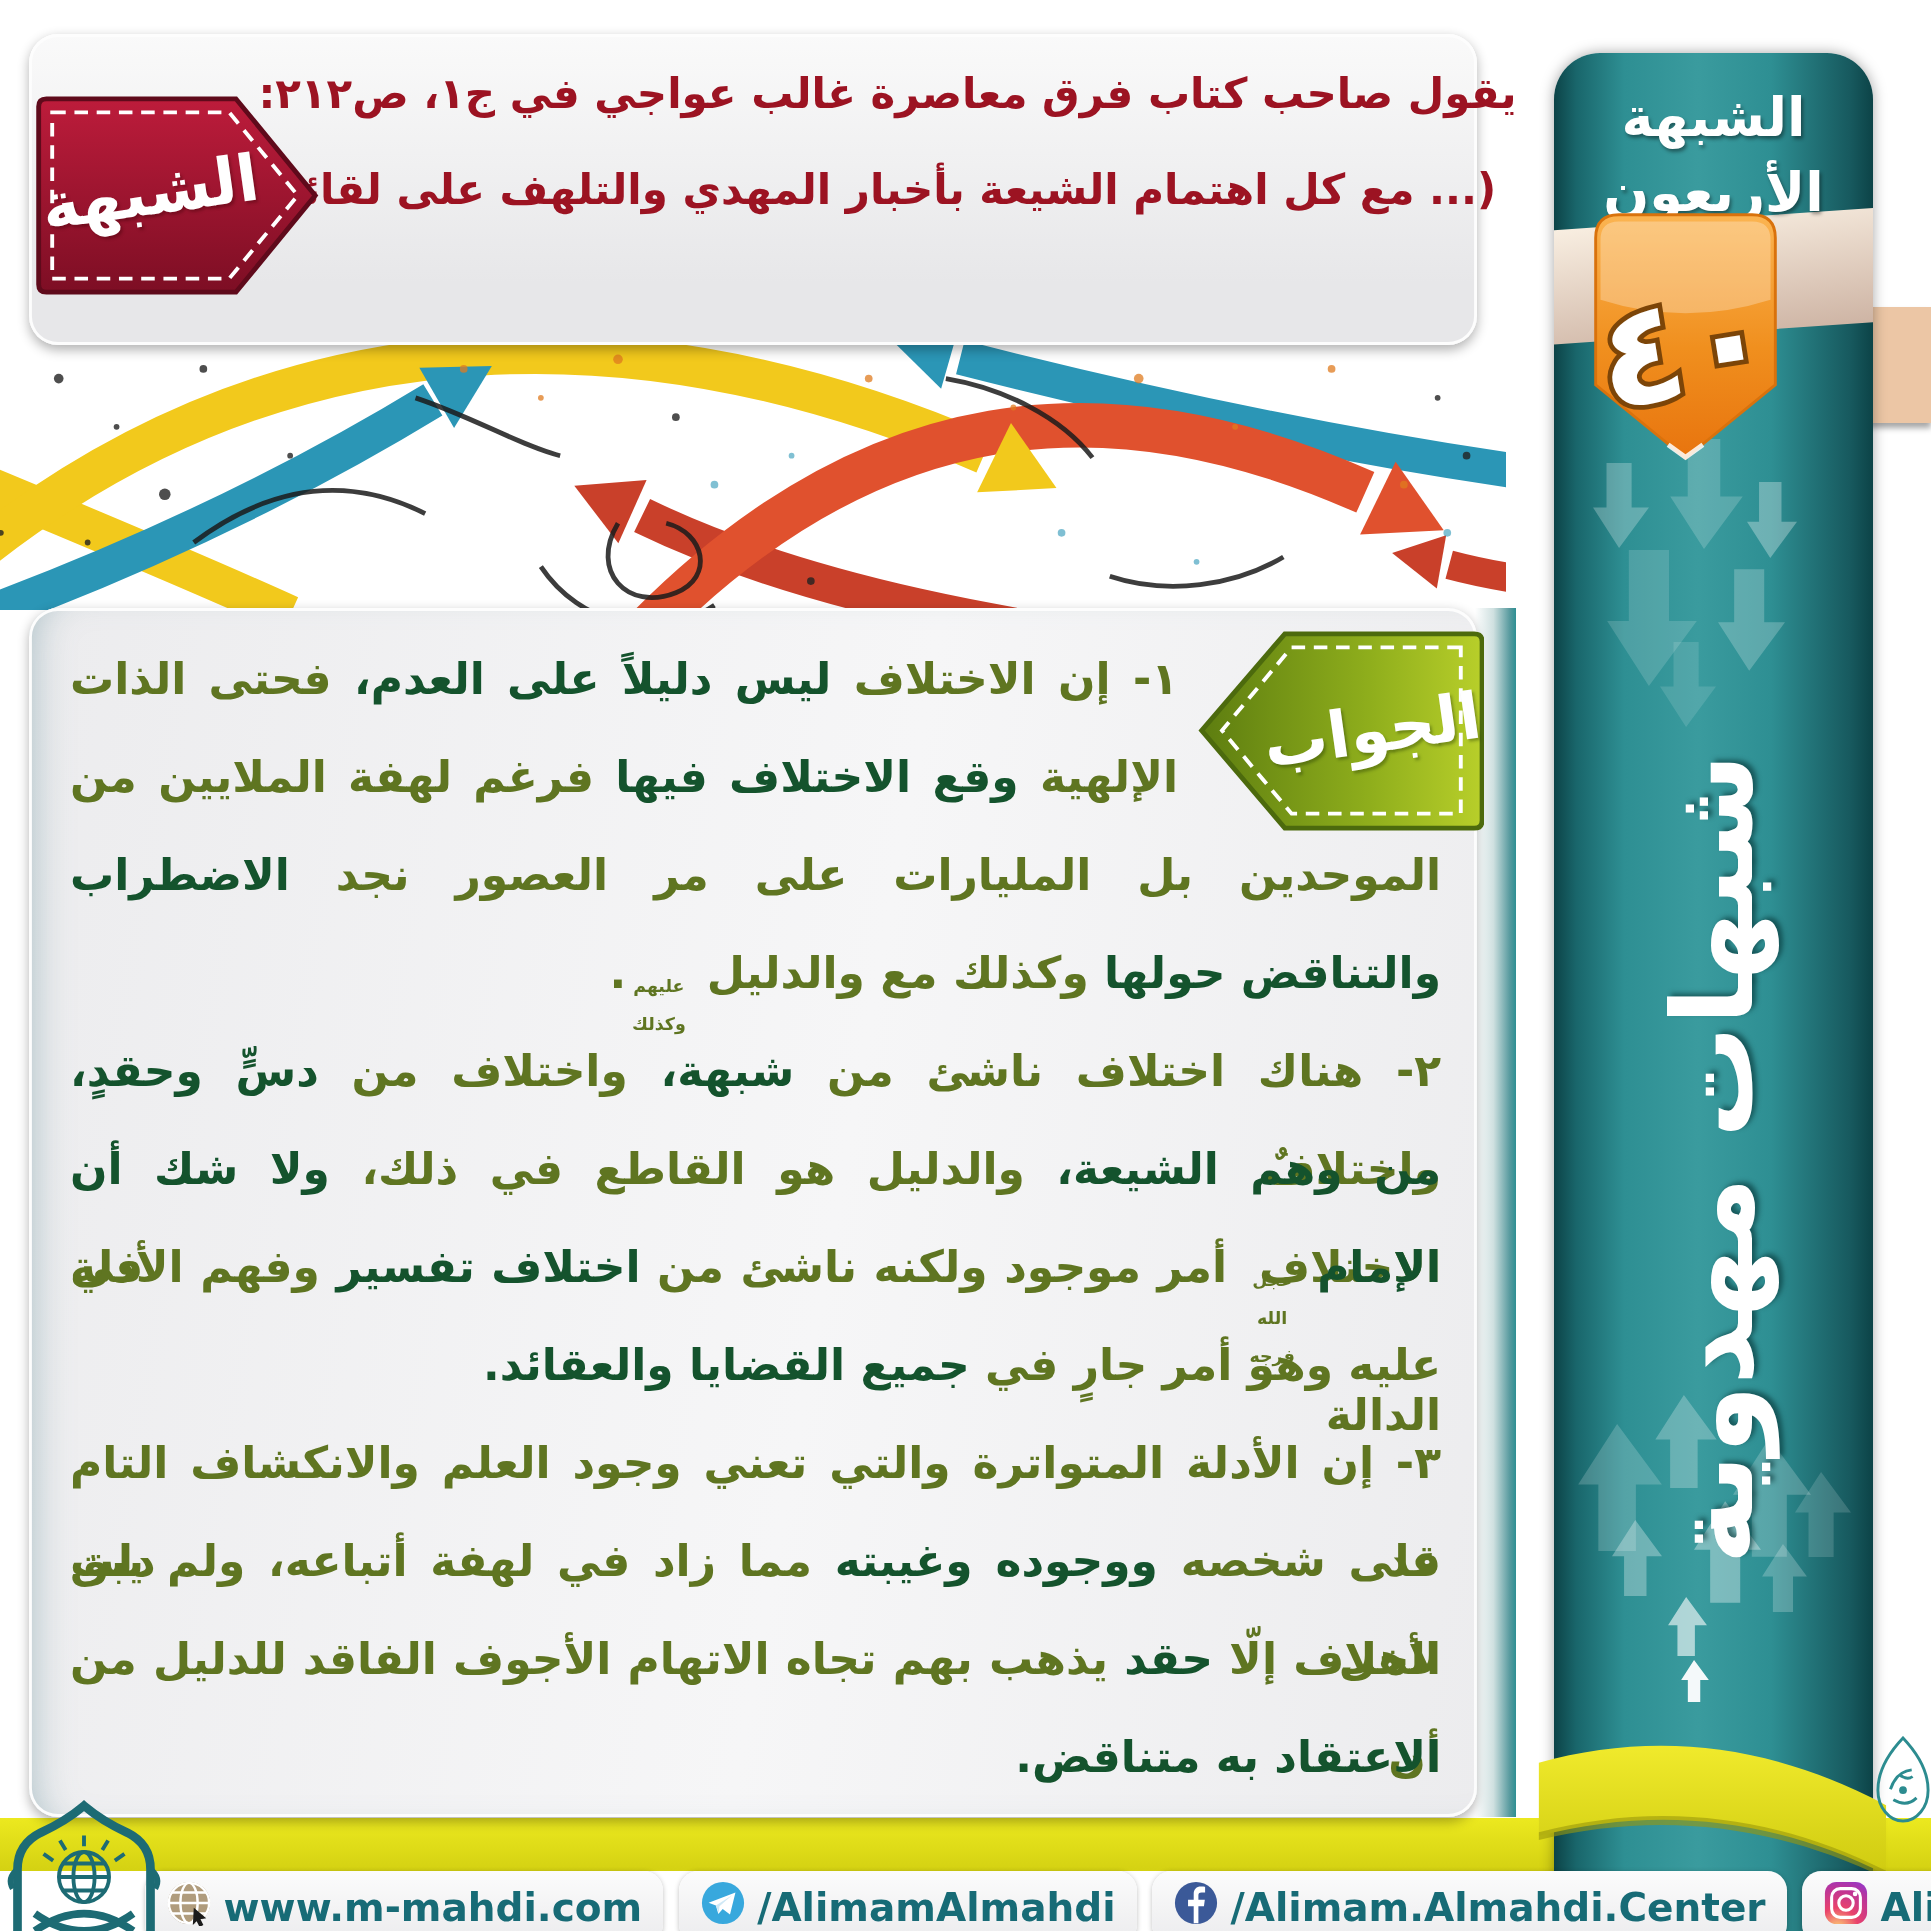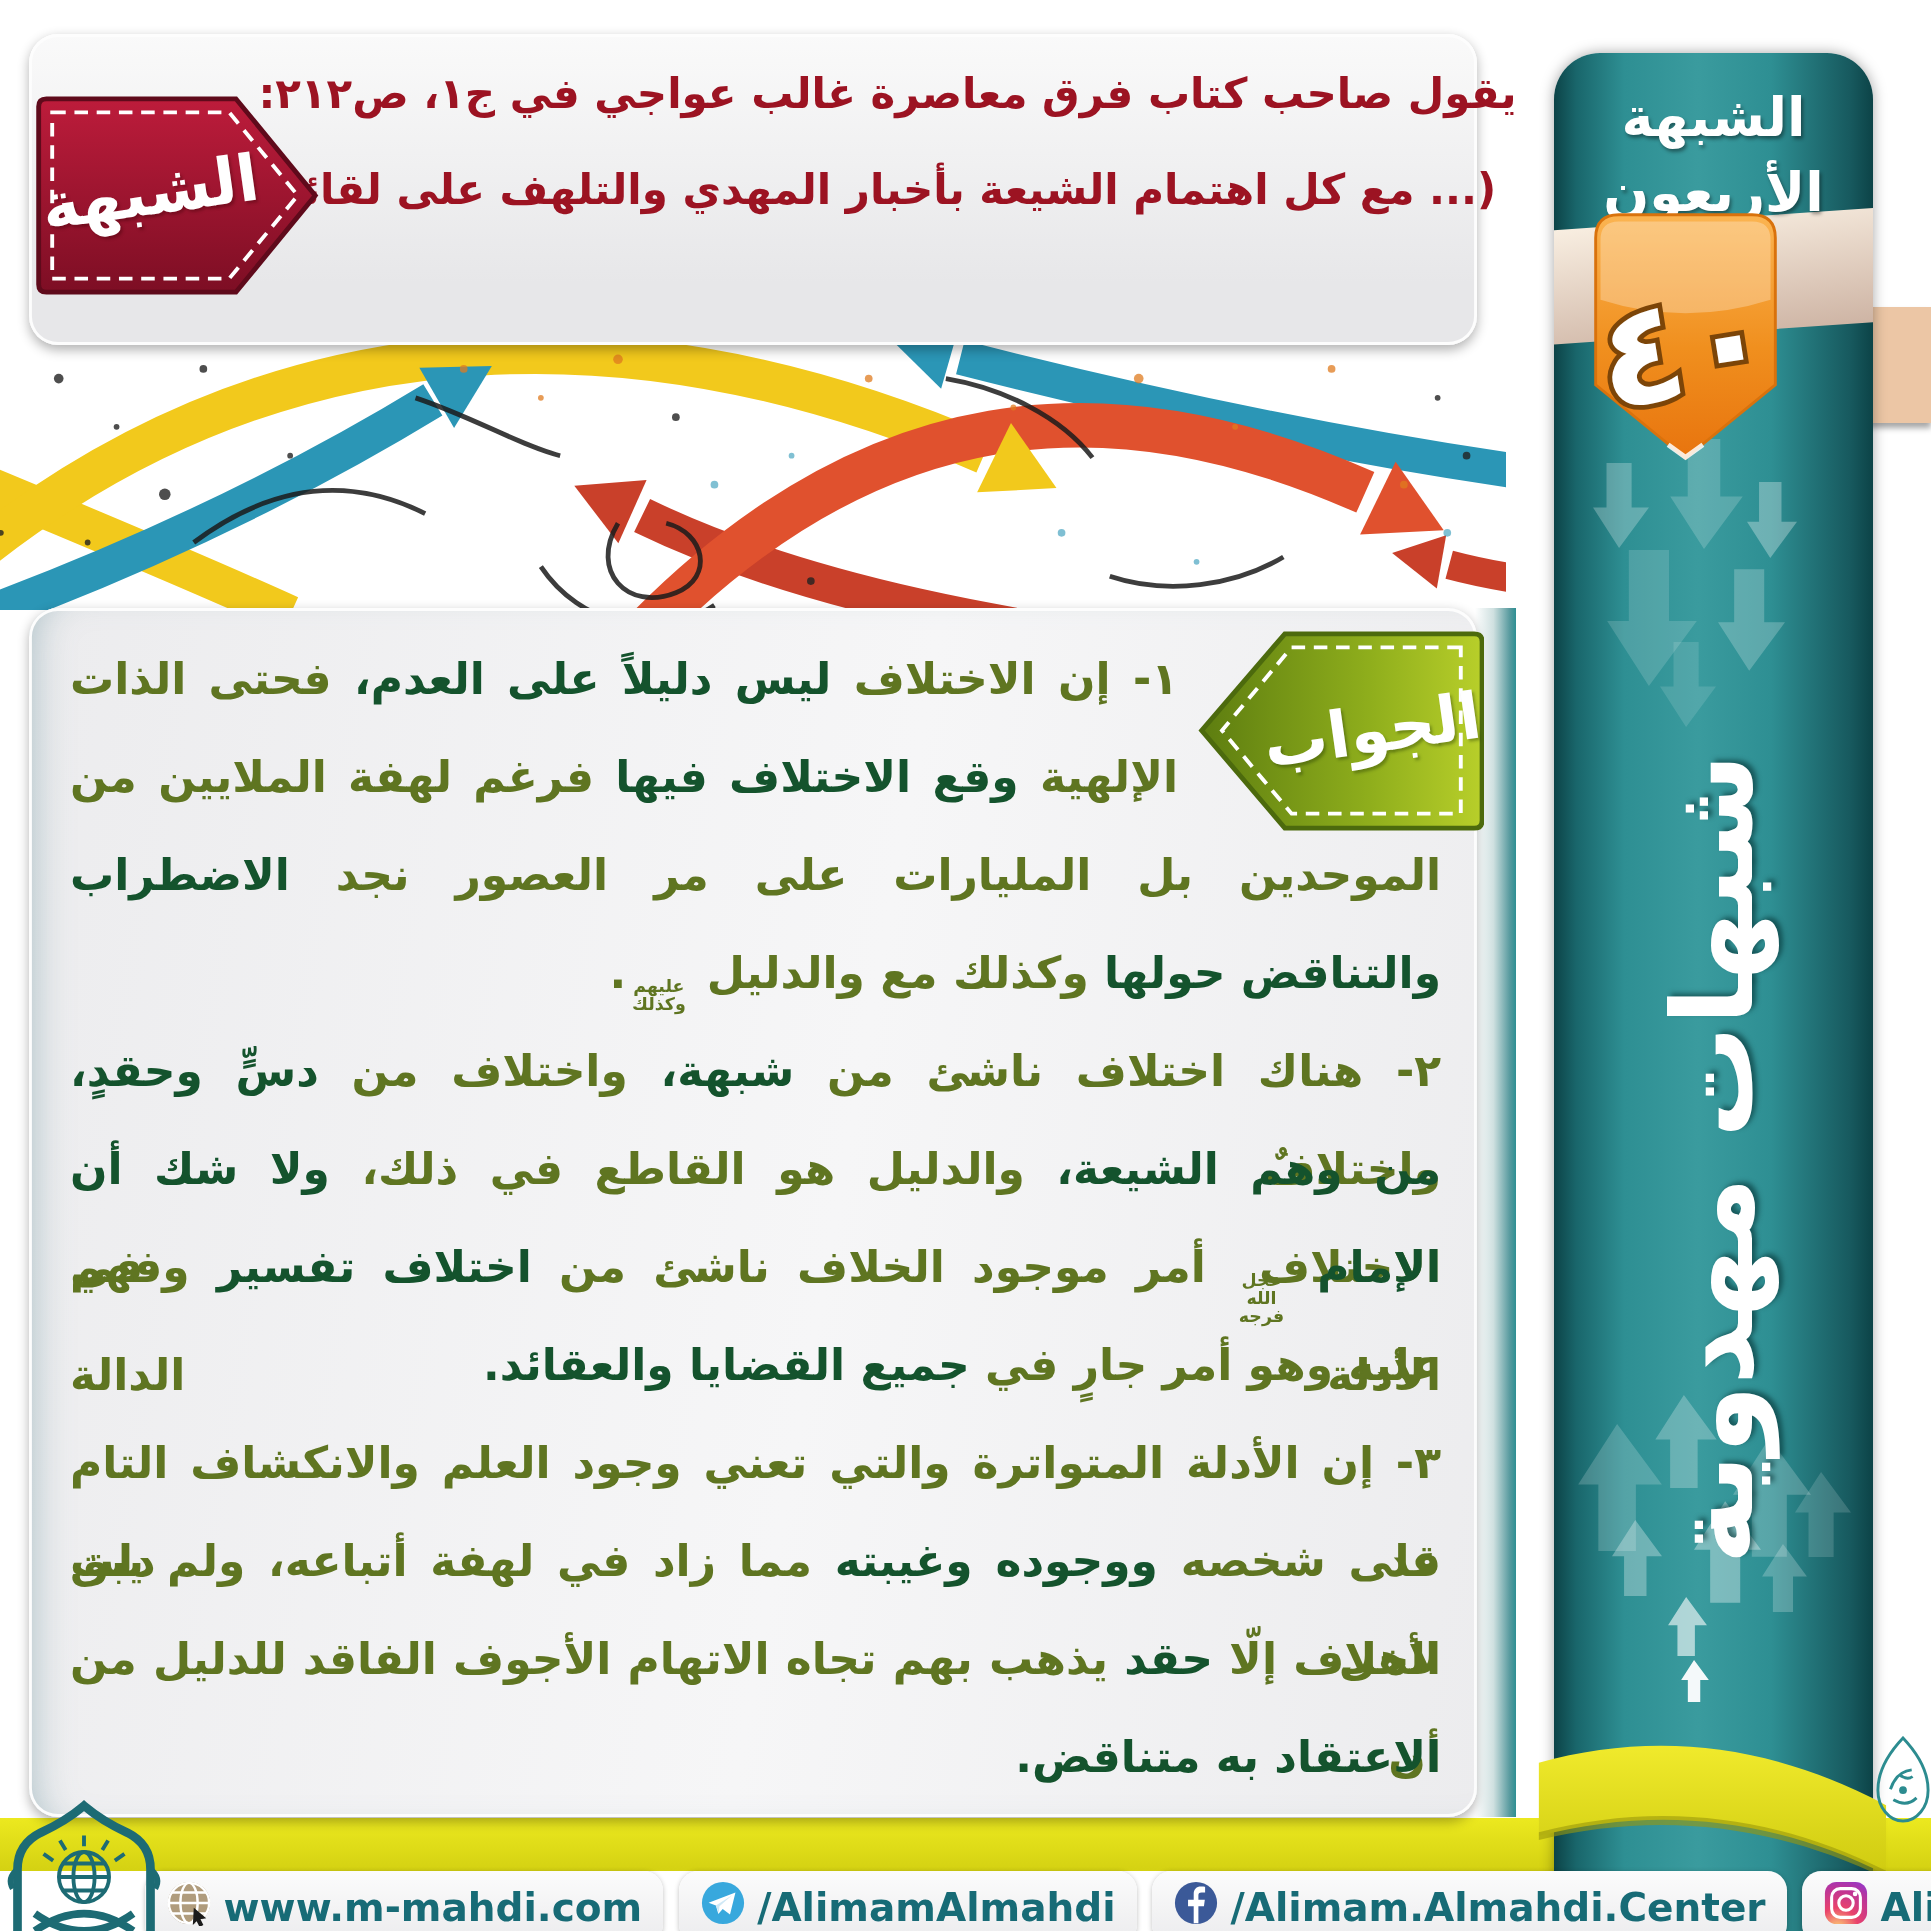--- a/index.html
+++ b/index.html
@@ -31,21 +31,21 @@
              background:linear-gradient(90deg,rgba(240,240,240,0),#cfe0e0 45%,#579a9e 85%,#2e8f93);}
 
   #body-lines{position:absolute;left:70px;top:630px;width:1371px;direction:rtl;z-index:5;}
   .bline{font-size:44px;font-weight:bold;line-height:98px;height:98px;
          text-align:justify;text-align-last:justify;color:#5f7521;}
   .bline.pad{padding-right:263px;}
   .bline.last{text-align-last:right;}
   .seg-t{color:#14532d;}
   .seg-g{color:#5f7521;margin-top:44px;}
   .hon{display:inline-flex;flex-direction:column;align-items:center;justify-content:space-between;
-       font-size:17.4px;line-height:1.05;color:#5f7521;vertical-align:-3.9px;margin:0 5.8px;font-weight:bold;}
+       font-size:17.4px;line-height:1.05;color:#5f7521;vertical-align:-3.9px;margin:0 5.8px;font-weight:bold;gap:20px;}
 
   .jawab-badge{position:absolute;left:1192px;top:626px;width:292px;height:210px;z-index:6;}
   .jawab-label{position:absolute;left:1263px;top:691px;width:209px;height:81px;z-index:7;
                color:#fff;font-size:64px;font-weight:bold;text-align:center;line-height:81px;
                transform:rotate(-8deg);text-shadow:1.9px 2.9px 2.9px rgba(30,50,0,.35);}
 
   
   .tan-tab{position:absolute;left:1869px;top:307px;width:62px;height:116px;background:#ecc6a5;
            box-shadow:0 4.8px 5.8px rgba(0,0,0,.35);z-index:1;}
   .spine{position:absolute;left:1554px;top:53px;width:319px;height:1878px;z-index:2;overflow:hidden;
@@ -273,21 +273,21 @@
       <div class="bline last"><span class="seg-t">والتناقض حولها </span><span class="seg-g">وكذلك مع والدليل </span><span class="hon">
           <span>عليهم</span>
           <span>وكذلك</span>
         </span><span class="seg-g">.</span></div>
       <div class="bline"><span class="seg-g">٢- هناك اختلاف ناشئ من </span><span class="seg-t">شبهة، </span><span class="seg-g">واختلاف من </span><span class="seg-t">دسٍّ وحقدٍ، </span><span class="seg-g">واختلافٌ</span></div>
       <div class="bline"><span class="seg-t">من وهم الشيعة، </span><span class="seg-g">والدليل هو القاطع في ذلك، </span><span class="seg-t">ولا شك أن </span><span class="seg-g">الاختلاف في</span></div>
       <div class="bline"><span class="seg-t">الإمام </span><span class="hon">
           <span>عجل</span>
           <span>الله</span>
           <span>فرجه</span>
-        </span><span class="seg-g"> أمر موجود الخلاف ناشئ من </span><span class="seg-t">اختلاف تفسير </span><span class="seg-g">وفهم الأدلة الدالة</span></div>
+        </span><span class="seg-g"> أمر موجود ولكنه ناشئ من </span><span class="seg-t">اختلاف تفسير </span><span class="seg-g">وفهم الأدلة الدالة</span></div>
       <div class="bline last"><span class="seg-g">عليه وهو أمر جارٍ في </span><span class="seg-t">جميع القضايا والعقائد.</span></div>
       <div class="bline"><span class="seg-g">٣- إن الأدلة المتواترة والتي تعني وجود العلم والانكشاف التام قد دلت</span></div>
       <div class="bline"><span class="seg-g">على شخصه </span><span class="seg-t">ووجوده وغيبته </span><span class="seg-g">مما زاد في لهفة أتباعه، ولم يبق لأهل</span></div>
       <div class="bline"><span class="seg-g">الخلاف إلّا </span><span class="seg-t">حقد </span><span class="seg-g">يذهب بهم تجاه الاتهام الأجوف الفاقد للدليل من أن</span></div>
       <div class="bline last"><span class="seg-t">الاعتقاد به متناقض.</span></div>
     </div>
 
   <svg class="jawab-badge" viewBox="0 0 302 217">
     <defs>
       <linearGradient id="gg" x1="0" y1="0" x2="1" y2="0">

